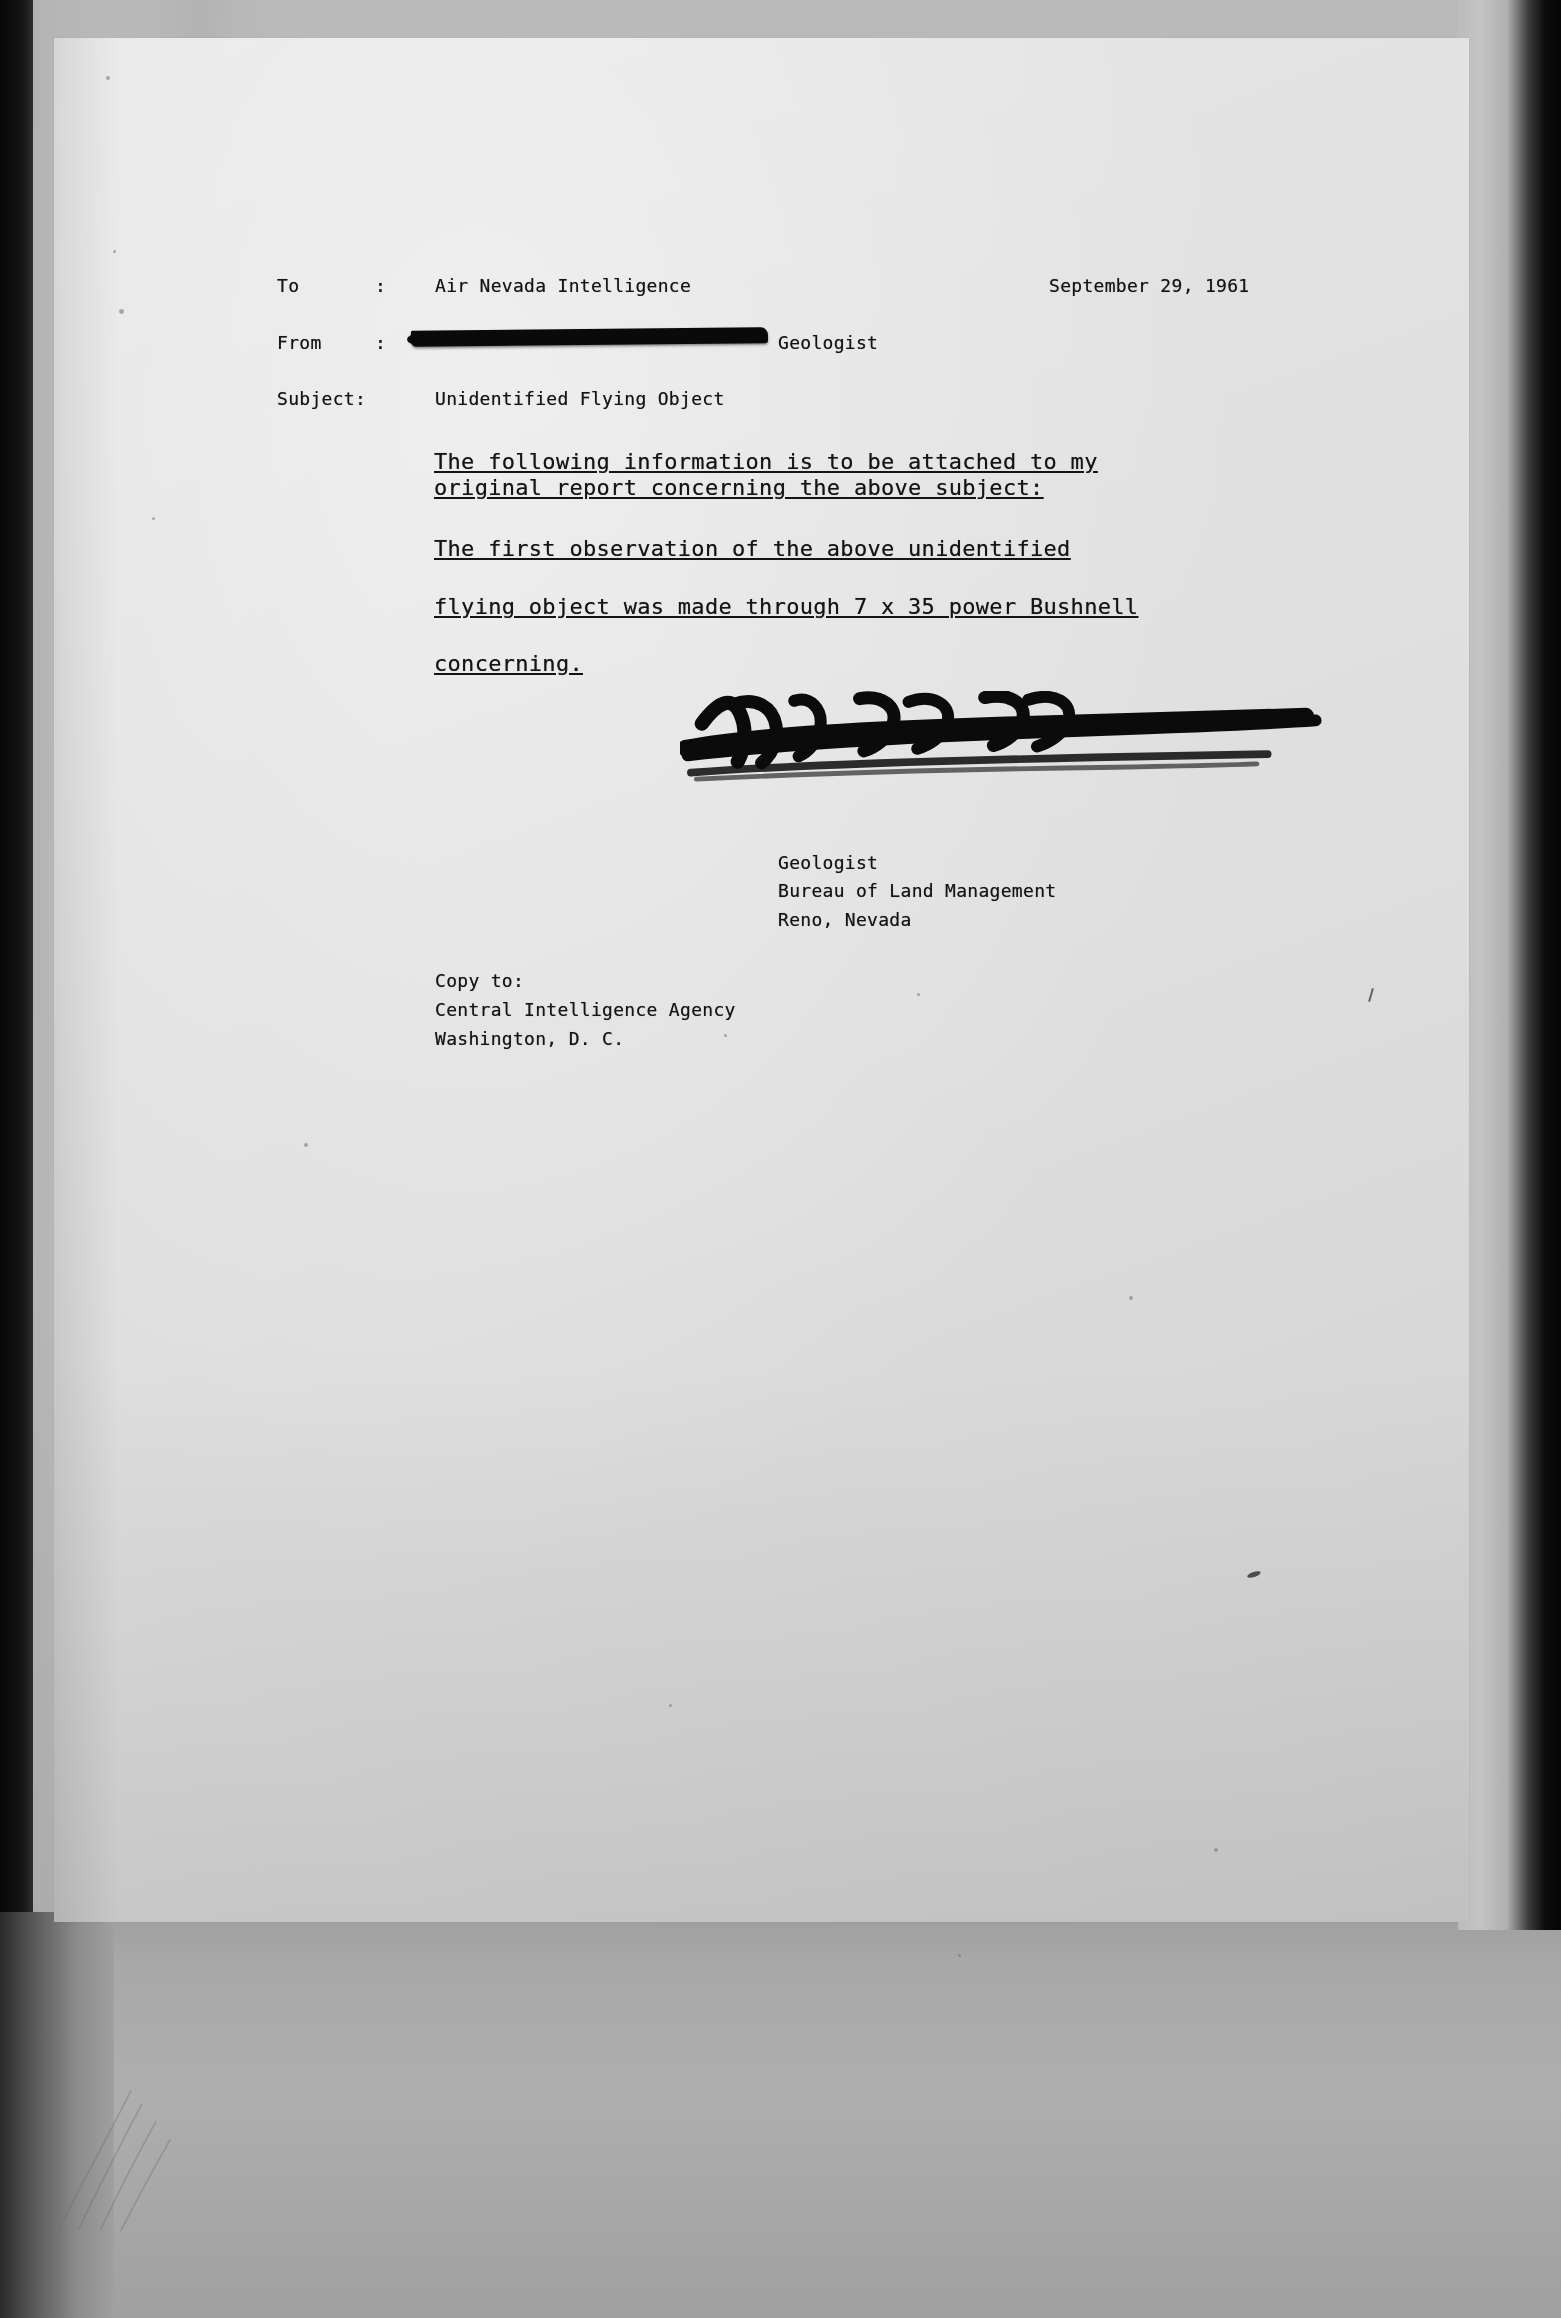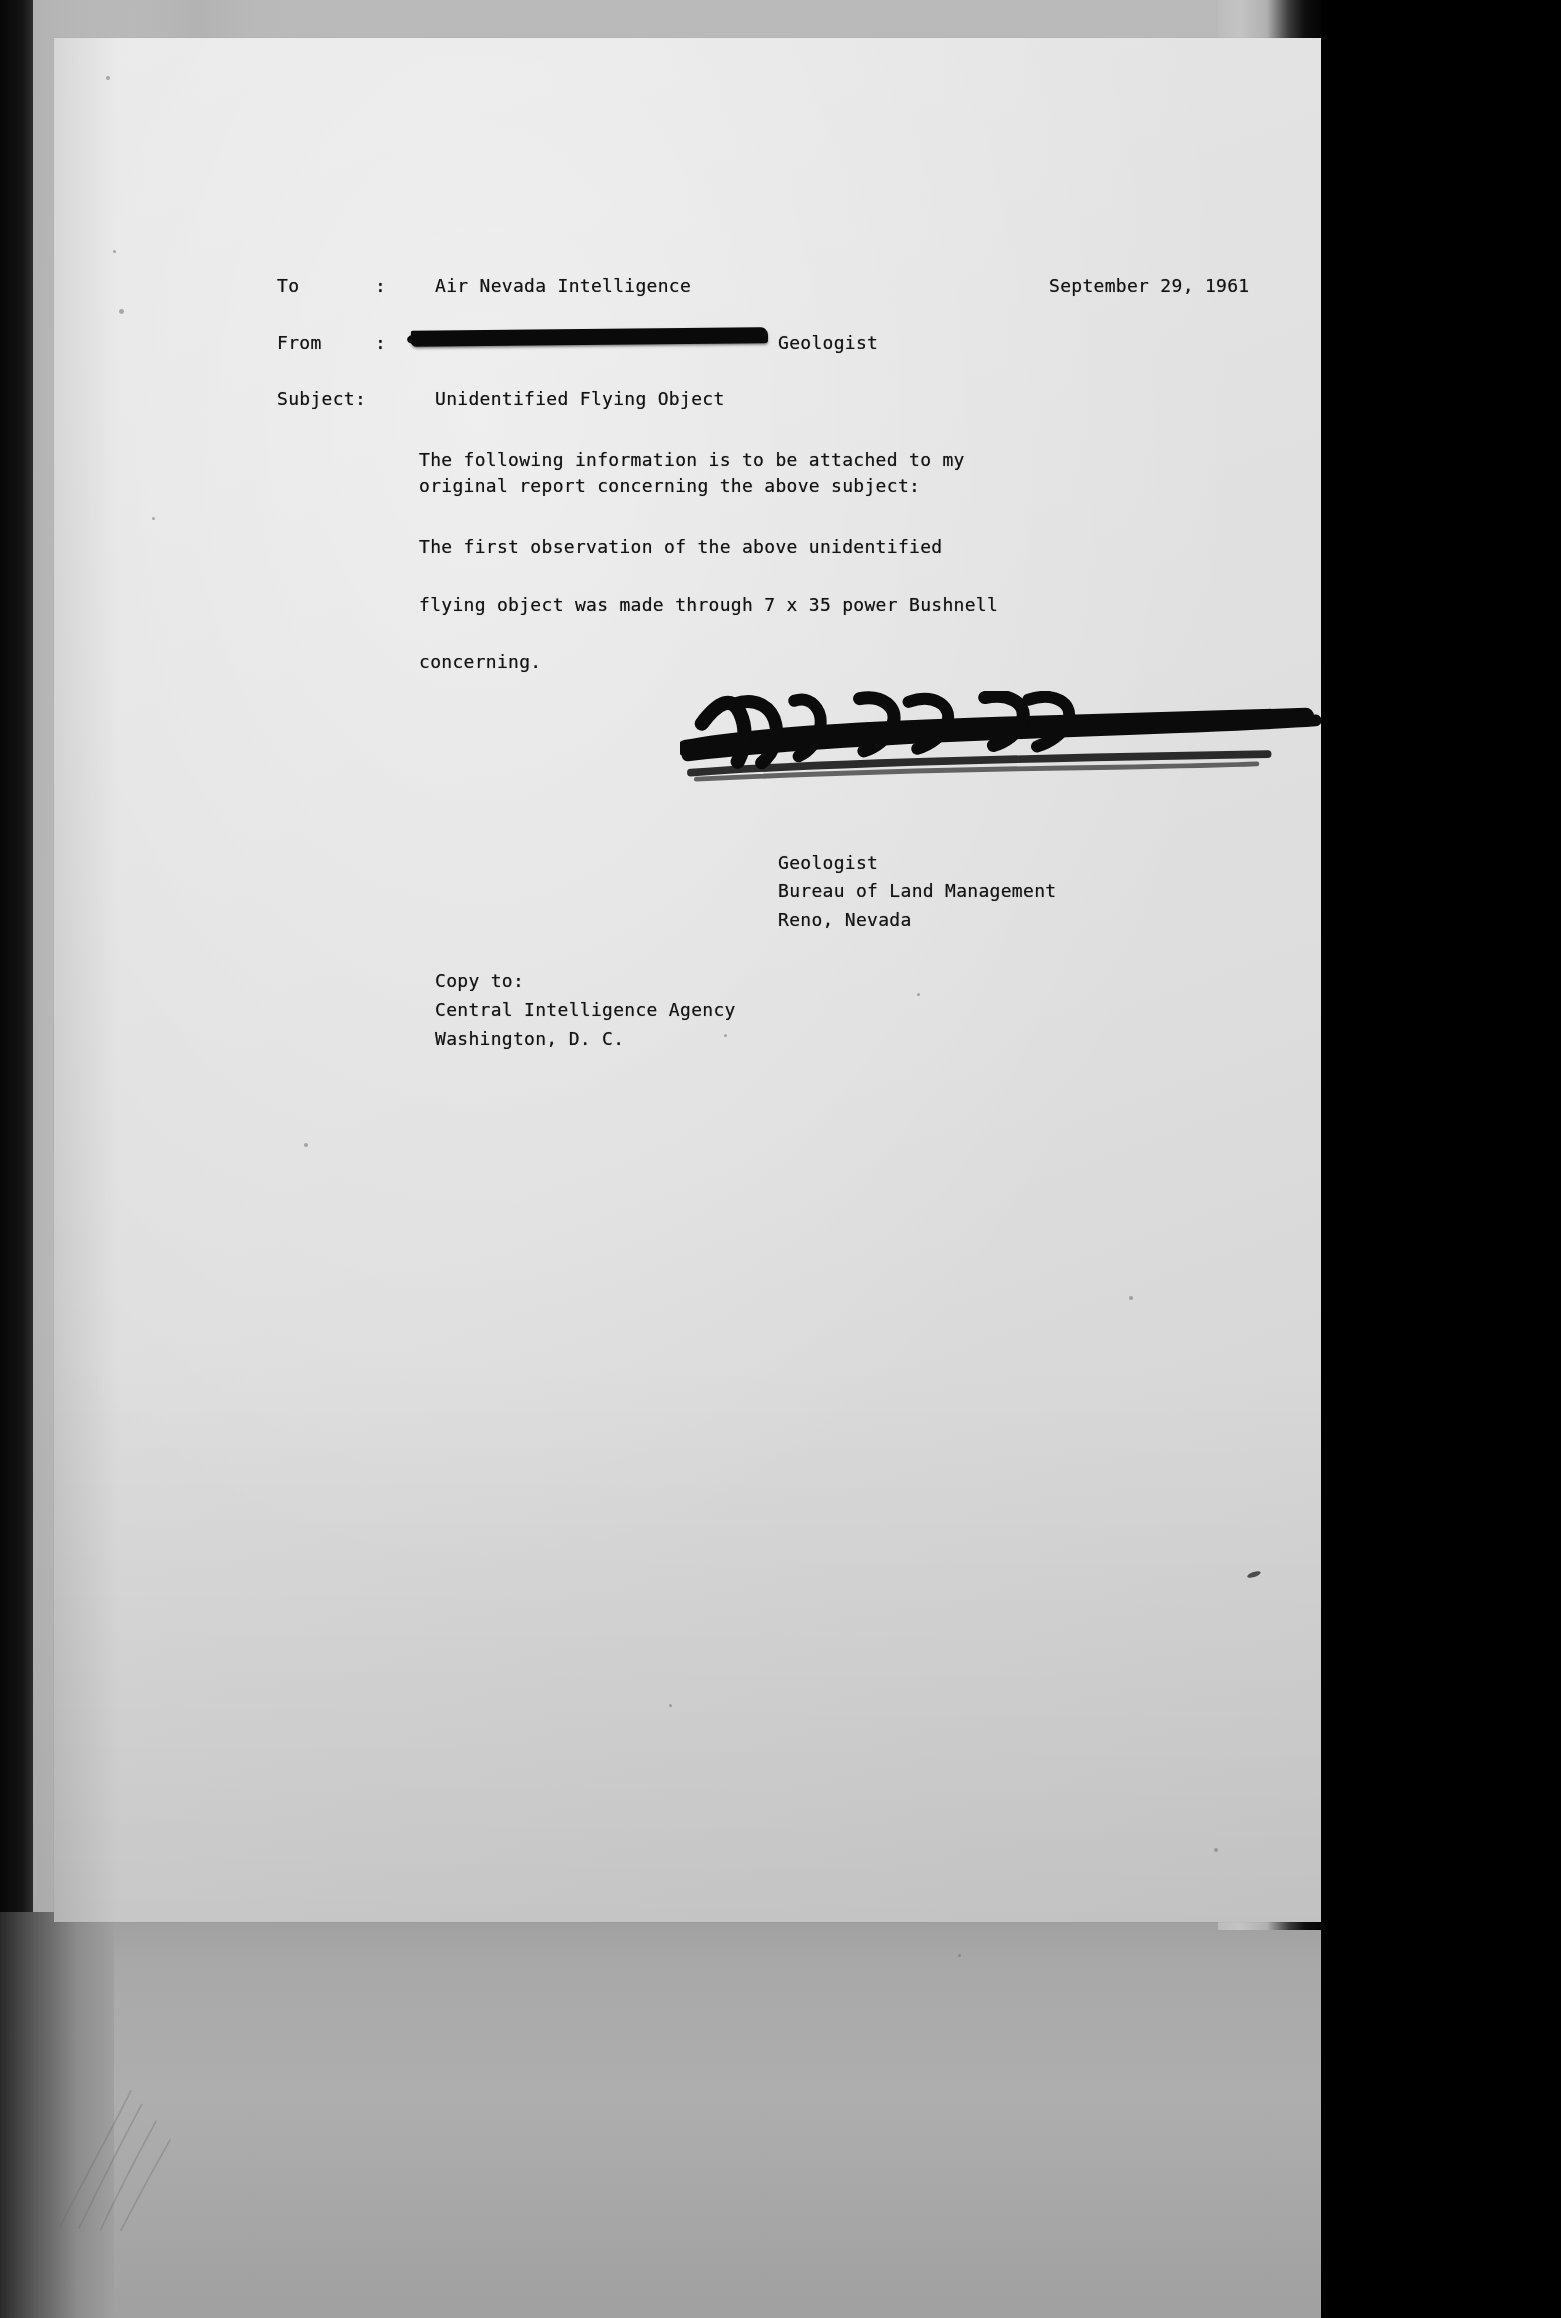--- a/index.html
+++ b/index.html
@@ -9,21 +9,21 @@
   }
   body {
     width: 1561px;
     height: 2319px;
     font-family: "DejaVu Sans Mono", monospace;
   }
 
   
   #scan {
     position: relative;
-    width: 1321px;
+    width: 1561px;
     height: 2319px;
     background: #1d1d1d;
     overflow: hidden;
   }
 
   
   #film {
     position: absolute;
     left: 0; top: 0;
     width: 1561px; height: 2319px;
@@ -105,22 +105,23 @@
     font-size: 18px;
     letter-spacing: 0.3px;
     white-space: pre;
     text-shadow: 0 0 0.7px rgba(0,0,0,0.55);
   }
   .label { left: 223px; }
   .colon { left: 321px; }
   .value { left: 381px; }
 
   .body-line {
-    left: 365px;
-    font-size: 18px;
+    left: 380px;
+    font-size: 22px;
+    text-decoration: underline;
   }
 
   #date {
     left: 995px;
     top: 237px;
   }
 
   
   #redaction {
     position: absolute;

